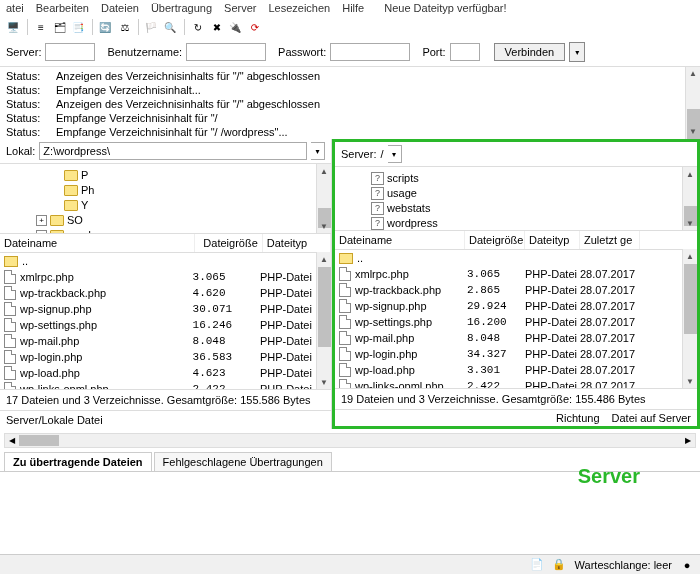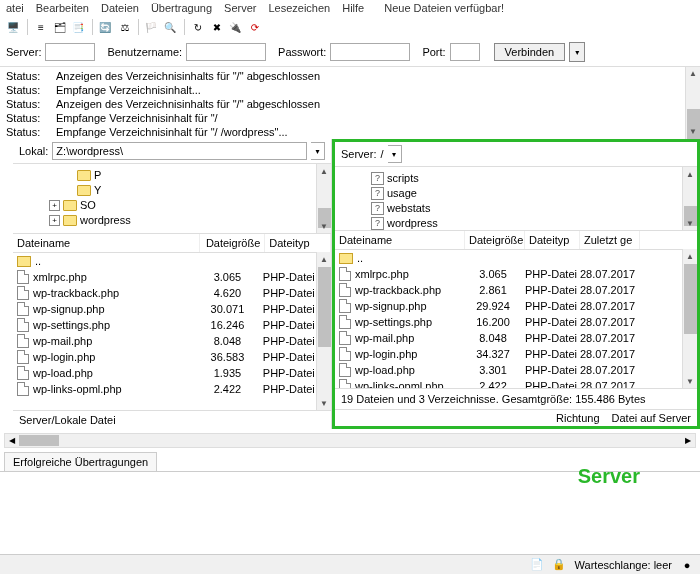--- a/index.html
+++ b/index.html
@@ -15,41 +15,41 @@
 .qc-btn { border: 1px solid #888; background: #f0f0f0; padding: 2px 10px; font-size: 11px; }
 .qc-drop { border: 1px solid #888; background: #f0f0f0; width: 16px; height: 20px; display: flex; align-items: center; justify-content: center; font-size: 8px; }
 .log { padding: 2px 6px; font-size: 11px; line-height: 14px; max-height: 72px; overflow: hidden; position: relative; }
 .log-row { display: flex; }
 .log-status { width: 50px; }
 .log-msg { flex: 1; }
 .scroll-v { position: absolute; right: 0; top: 0; bottom: 0; width: 15px; background: #f0f0f0; border-left: 1px solid #ddd; }
 .scroll-thumb { background: #c0c0c0; width: 13px; margin: 1px; }
 .arrow { height: 14px; display: flex; align-items: center; justify-content: center; font-size: 8px; color: #555; }
 .panes { display: flex; height: 290px; }
-.pane-left { width: 332px; display: flex; flex-direction: column; border-right: 1px solid #ddd; padding-left: 13px; }
+.pane-left { width: 332px; display: flex; flex-direction: column; border-right: 1px solid #ddd; }
 .pane-right { flex: 1; display: flex; flex-direction: column; border: 3px solid #2ab82a; position: relative; }
 .path-row { display: flex; align-items: center; gap: 4px; padding: 3px 6px; border-bottom: 1px solid #ddd; }
 .path-label { font-size: 11px; }
 .path-input { flex: 1; border: 1px solid #aaa; height: 18px; font-size: 11px; padding: 0 3px; }
 .path-drop { width: 14px; height: 18px; border: 1px solid #aaa; border-left: none; display: flex; align-items: center; justify-content: center; font-size: 8px; }
 .tree { padding: 4px 6px; font-size: 11px; line-height: 15px; height: 70px; overflow: hidden; position: relative; border-bottom: 1px solid #ddd; }
 .tree-item { display: flex; align-items: center; gap: 3px; }
 .folder-icon { width: 14px; height: 11px; background: #fce68a; border: 1px solid #c9a227; border-radius: 1px; display: inline-block; }
 .expander { width: 11px; height: 11px; border: 1px solid #888; display: inline-flex; align-items: center; justify-content: center; font-size: 8px; line-height: 1; }
 .q-icon { width: 13px; height: 13px; border: 1px solid #888; background: #fff; display: inline-flex; align-items: center; justify-content: center; font-size: 9px; color: #555; }
 .filelist { flex: 1; overflow: hidden; position: relative; }
 .fl-head { display: flex; font-size: 11px; border-bottom: 1px solid #ddd; background: #fff; }
 .fl-head span { padding: 3px 4px; border-right: 1px solid #eee; }
 .fl-body { font-size: 11px; }
 .fl-row { display: flex; align-items: center; padding: 1px 4px; line-height: 14px; }
 .file-icon { width: 12px; height: 14px; background: #fff; border: 1px solid #888; position: relative; margin-right: 4px; flex-shrink: 0; }
 .file-icon::after { content: ""; position: absolute; top: -1px; right: -1px; width: 4px; height: 4px; background: #fff; border-left: 1px solid #888; border-bottom: 1px solid #888; }
 .folder-icon-sm { width: 14px; height: 11px; background: #fce68a; border: 1px solid #c9a227; margin-right: 4px; flex-shrink: 0; }
 .col-name { overflow: hidden; white-space: nowrap; text-overflow: ellipsis; }
-.col-size { text-align: center; padding-right: 6px; }
+.col-size { text-align: left; padding-right: 6px; font-family: Liberation Mono, monospace; }
 .fl-summary { padding: 4px 6px; font-size: 11px; border-top: 1px solid #ddd; }
 .server-local-row { display: flex; padding: 3px 6px; font-size: 11px; border-top: 1px solid #ddd; }
 .server-label-big { position: absolute; color: #2ab82a; font-weight: bold; font-size: 20px; right: 60px; top: 465px; }
 .hscroll { height: 15px; background: #f0f0f0; border: 1px solid #ddd; margin: 4px; position: relative; }
 .hscroll .hthumb { position: absolute; left: 14px; top: 1px; bottom: 1px; width: 40px; background: #c0c0c0; }
 .hscroll .harrow { position: absolute; top: 0; bottom: 0; width: 14px; display: flex; align-items: center; justify-content: center; font-size: 8px; }
 .tabs { display: flex; padding: 0 4px; border-bottom: 1px solid #ccc; margin-bottom: 6px; }
 .tab { border: 1px solid #ccc; border-bottom: none; padding: 3px 8px; font-size: 11px; background: #f7f7f7; margin-right: 2px; }
 .tab.active { background: #fff; font-weight: bold; }
 .statusbar { position: absolute; bottom: 0; left: 0; right: 0; height: 20px; border-top: 1px solid #ccc; display: flex; align-items: center; justify-content: flex-end; gap: 8px; padding: 0 6px; font-size: 11px; background: #f0f0f0; }
@@ -60,21 +60,21 @@
 <body>
 
 <div class="menubar" id="menubar">
     <span>atei</span>
     <span>Bearbeiten</span>
     <span>Dateien</span>
     <span>Übertragung</span>
     <span>Server</span>
     <span>Lesezeichen</span>
     <span>Hilfe</span>
-    <span style="margin-left: 8px;">Neue Dateien verfügbar!</span>
+    <span style="margin-left: 8px;">Neue Dateityp verfügbar!</span>
   </div>
 
 <div class="toolbar">
   <span class="tb-icon">🖥️</span>
   <span class="tb-sep"></span>
   <span class="tb-icon">≡</span>
   <span class="tb-icon">🗂</span>
   <span class="tb-icon">📑</span>
   <span class="tb-sep"></span>
   <span class="tb-icon">🔄</span>
@@ -140,20 +140,25 @@
     </div>
     <div class="tree" id="local-tree">
       <div class="tree-item" style="padding-left: 44px;">
           <span style="width:11px;display:inline-block"></span>
           <span class="folder-icon"></span>
           <span>P</span>
         </div>
         <div class="tree-item" style="padding-left: 44px;">
           <span style="width:11px;display:inline-block"></span>
           <span class="folder-icon"></span>
+          <span>Ph</span>
+        </div>
+        <div class="tree-item" style="padding-left: 44px;">
+          <span style="width:11px;display:inline-block"></span>
+          <span class="folder-icon"></span>
           <span>Y</span>
         </div>
         <div class="tree-item" style="padding-left: 30px;">
           <span class="expander">+</span>
           <span class="folder-icon"></span>
           <span>SO</span>
         </div>
         <div class="tree-item" style="padding-left: 30px;">
           <span class="expander">+</span>
           <span class="folder-icon"></span>
@@ -210,36 +215,37 @@
           </div>
           <div class="fl-row">
             <span class="file-icon"></span>
             <span class="col-name" style="width:180px">wp-login.php</span>
             <span class="col-size" style="width:70px">36.583</span>
             <span style="width:70px">PHP-Datei</span>
           </div>
           <div class="fl-row">
             <span class="file-icon"></span>
             <span class="col-name" style="width:180px">wp-load.php</span>
-            <span class="col-size" style="width:70px">1.935</span>
+            <span class="col-size" style="width:70px">4.623</span>
             <span style="width:70px">PHP-Datei</span>
           </div>
           <div class="fl-row">
             <span class="file-icon"></span>
             <span class="col-name" style="width:180px">wp-links-opml.php</span>
             <span class="col-size" style="width:70px">2.422</span>
             <span style="width:70px">PHP-Datei</span>
           </div>
         </div>
       <div class="scroll-v" style="top:18px">
         <div class="arrow">▲</div>
         <div class="scroll-thumb" style="height:80px"></div>
         <div class="arrow" style="position:absolute;bottom:0;left:0;right:0">▼</div>
       </div>
     </div>
+    <div class="fl-summary">17 Dateien und 3 Verzeichnisse. Gesamtgröße: 155.586 Bytes</div>
     <div class="server-local-row">
       <span>Server/Lokale Datei</span>
     </div>
   </div>
 
   <div class="pane-right">
     <div class="path-row">
       <span class="path-label">Server:</span>
       <span>/</span>
       <div class="path-drop">▾</div>
@@ -285,21 +291,21 @@
           <div class="fl-row">
             <span class="file-icon"></span>
             <span class="col-name" style="width:112px">xmlrpc.php</span>
             <span class="col-size" style="width:58px">3.065</span>
             <span style="width:55px">PHP-Datei</span>
             <span style="width:60px">28.07.2017</span>
           </div>
           <div class="fl-row">
             <span class="file-icon"></span>
             <span class="col-name" style="width:112px">wp-trackback.php</span>
-            <span class="col-size" style="width:58px">2.861</span>
+            <span class="col-size" style="width:58px">2.865</span>
             <span style="width:55px">PHP-Datei</span>
             <span style="width:60px">28.07.2017</span>
           </div>
           <div class="fl-row">
             <span class="file-icon"></span>
             <span class="col-name" style="width:112px">wp-signup.php</span>
             <span class="col-size" style="width:58px">29.924</span>
             <span style="width:55px">PHP-Datei</span>
             <span style="width:60px">28.07.2017</span>
           </div>
@@ -355,21 +361,22 @@
 
 <div class="server-label-big">Server</div>
 
 <div class="hscroll">
   <div class="harrow" style="left:0">◀</div>
   <div class="hthumb"></div>
   <div class="harrow" style="right:0">▶</div>
 </div>
 
 <div class="tabs" id="tabs">
-    <div class="tab">Erfolgreiche Übertragungen</div>
+    <div class="tab active">Zu übertragende Dateien</div>
+    <div class="tab">Fehlgeschlagene Übertragungen</div>
   </div>
 
 <div class="statusbar">
   <span class="sb-icon">📄</span>
   <span class="sb-icon">🔒</span>
   <span>Warteschlange: leer</span>
   <span style="width:14px;text-align:center">●</span>
 </div>
 
 </body></html>

